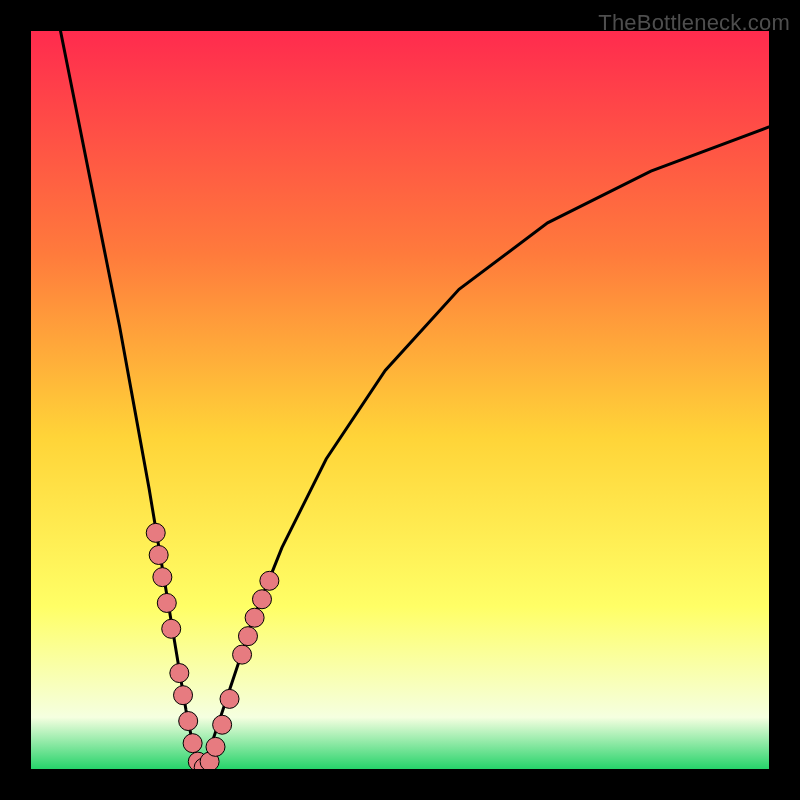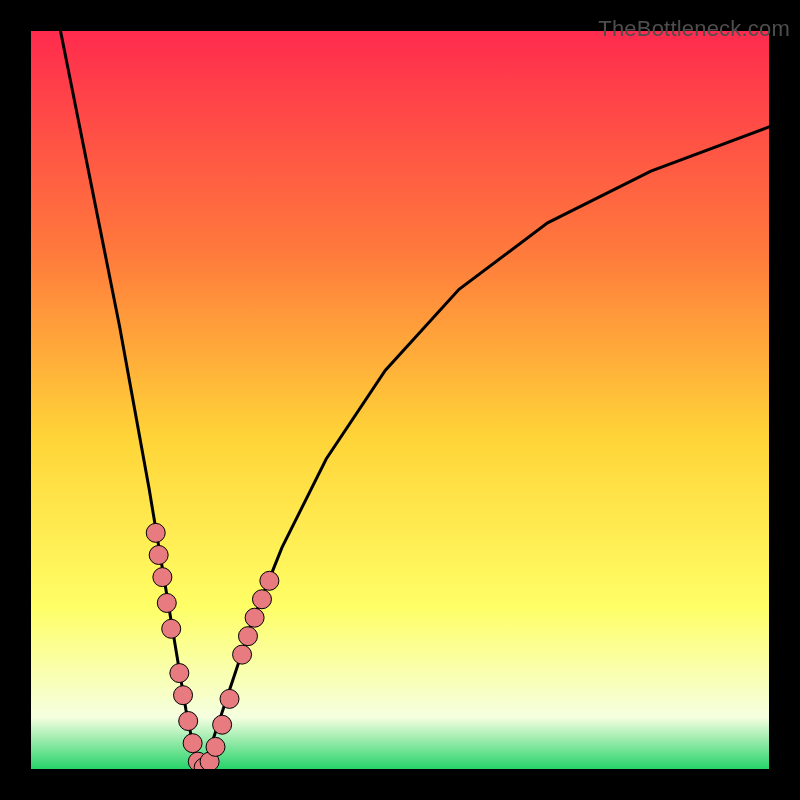--- a/index.html
+++ b/index.html
@@ -19,21 +19,21 @@
   #plot-area {
     position: absolute;
     left: 31px;
     top: 31px;
     width: 738px;
     height: 738px;
     overflow: hidden;
   }
   #watermark {
     position: absolute;
-    top: 16px;
+    top: 10px;
     right: 10px;
     color: #4e4e4e;
     font-size: 22px;
     font-weight: 500;
     letter-spacing: 0.2px;
     user-select: none;
   }
   svg { display: block; }
 </style>
 </head>

